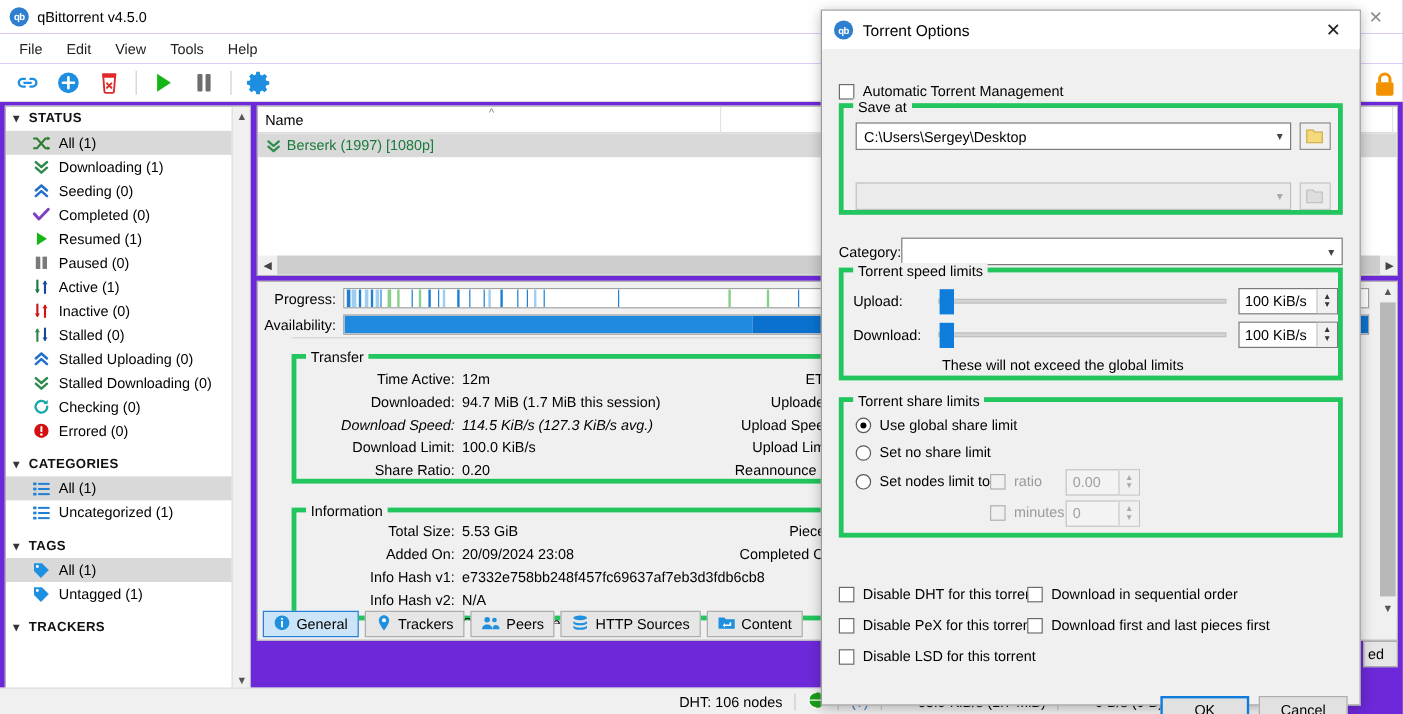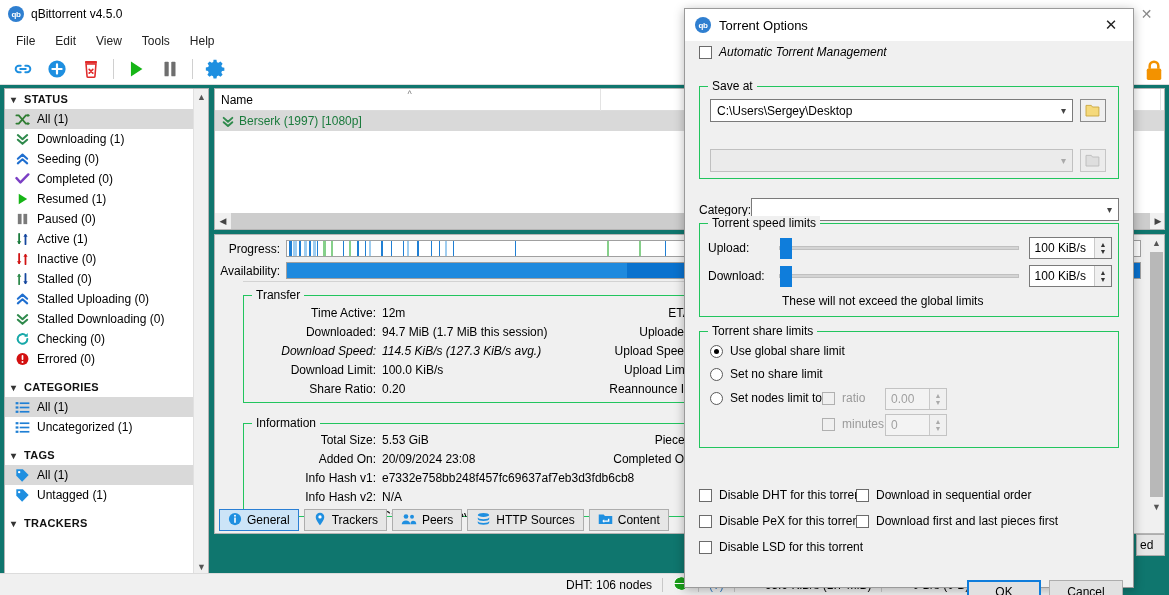--- a/index.html
+++ b/index.html
@@ -8,21 +8,21 @@
     width: 1169px; height: 595px;
     overflow: hidden;
     font-family: "Liberation Sans", sans-serif;
     font-size: 12px;
     color: #000;
     background: #f0f0f0;
   }
   .app {
     position: absolute; left: 0; top: 0;
     width: 1169px; height: 595px;
-    background: #0f766e;
+    background: #6d28d9;
   }
 
   
   .titlebar {
     position: absolute; left: 0; top: 0; width: 1169px; height: 28px;
     background: #ffffff;
     display: flex; align-items: center;
   }
   .app-icon {
     width: 16px; height: 16px; margin-left: 8px; margin-right: 7px;
@@ -84,21 +84,21 @@
     height: 20px; padding-left: 6px;
     font-size: 11px; font-weight: bold; color: #111;
     letter-spacing: 0.3px;
   }
   .chev {
     display: inline-block; width: 13px;
     font-size: 10px; color: #333;
   }
   .sb-item {
     display: flex; align-items: center;
-    height: 20px; padding-left: 8px;
+    height: 20px; padding-left: 20px;
     font-size: 12px; color: #000;
   }
   .sb-item.sel { background: #d9d9d9; }
   .sb-ico {
     width: 18px; height: 16px; margin-right: 6px;
     display: flex; align-items: center; justify-content: center;
     flex: 0 0 18px;
   }
   .sb-vscroll {
     position: absolute; right: 0; top: 0; width: 15px; height: 486px;
@@ -164,21 +164,21 @@
   .det-label {
     width: 65px; text-align: right; font-size: 12px; margin-right: 6px;
   }
   .progress-bar {
     height: 17px; background: #fff; border: 1px solid #a0a0a0;
     position: relative; overflow: hidden;
   }
   .avail-bar { height: 17px; border: 1px solid #a0a0a0; position: relative; overflow: hidden; }
 
   .gbox {
-    position: absolute; border: 1px solid #22c55e;
+    position: absolute; border: 4px solid #22c55e;
   }
   .gbox-title {
     position: absolute; top: -8px; left: 8px;
     background: #f0f0f0; padding: 0 4px; font-size: 12px;
   }
   .kv { position: absolute; font-size: 12px; white-space: nowrap; }
   .kv .k { display: inline-block; text-align: right; }
   .kv .v { display: inline-block; margin-left: 6px; }
 
   .det-vscroll {
@@ -821,21 +821,21 @@
 
   <div class="dlg">
     <div class="dlg-title">
       <div class="dlg-icon">qb</div>
       <div class="dlg-title-text">Torrent Options</div>
       <div class="dlg-close">✕</div>
     </div>
 
     <div class="dlg-body">
 
-      <div class="cb-row" style="position:absolute;left:14px;top:4px;font-style:italic;">
+      <div class="cb-row" style="position:absolute;left:14px;top:28px;">
         <span class="cbox"></span>
         <span>Automatic Torrent Management</span>
       </div>
 
       <div class="gbox" style="left:14px;top:45px;width:420px;height:93px;">
         <div class="gbox-title">Save at</div>
         <div style="position:absolute;left:10px;top:12px;display:flex;align-items:center;gap:7px;width:400px;">
           <div class="combo" style="width:363px;">
             <span class="cv">C:\Users\Sergey\Desktop</span>
             <span class="carrow">▾</span>

